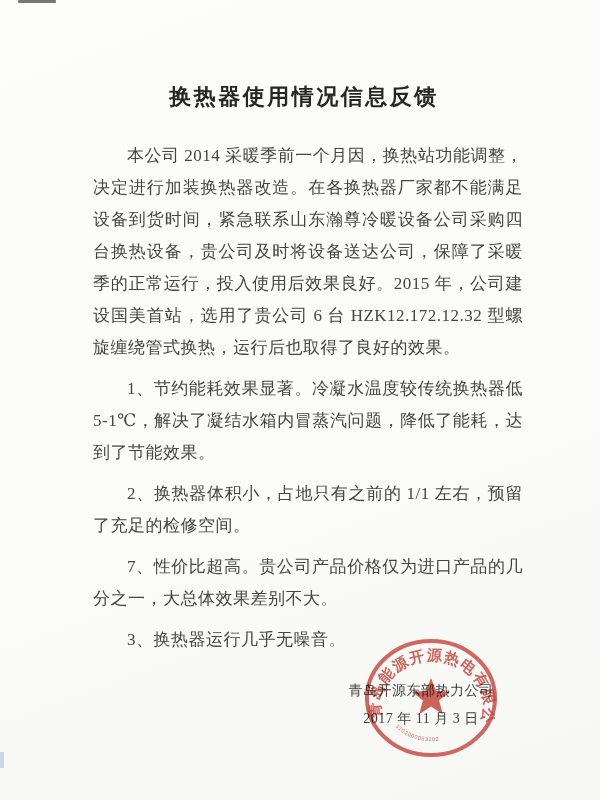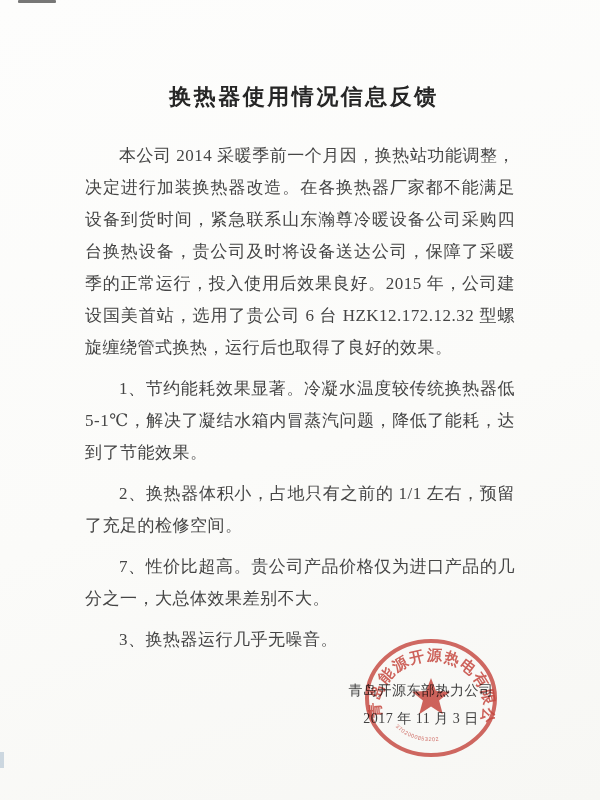--- a/index.html
+++ b/index.html
@@ -34,21 +34,21 @@
     margin: 4px;
     text-align: center;
     font-family: "Liberation Sans", "DejaVu Sans", sans-serif;
     font-weight: bold;
     font-size: 22px;
     letter-spacing: 2.5px;
     color: #262626;
   }
   .doc-body {
     position: absolute;
-    top: 140px; left: 85px;
+    top: 140px; left: 93px;
     width: 430px;
     font-size: 17px;
     line-height: 32px;
     text-align: justify;
     letter-spacing: 0.5px;
   }
   .doc-body p {
     margin: 0 0 9px 0;
     text-indent: 2em;
   }

